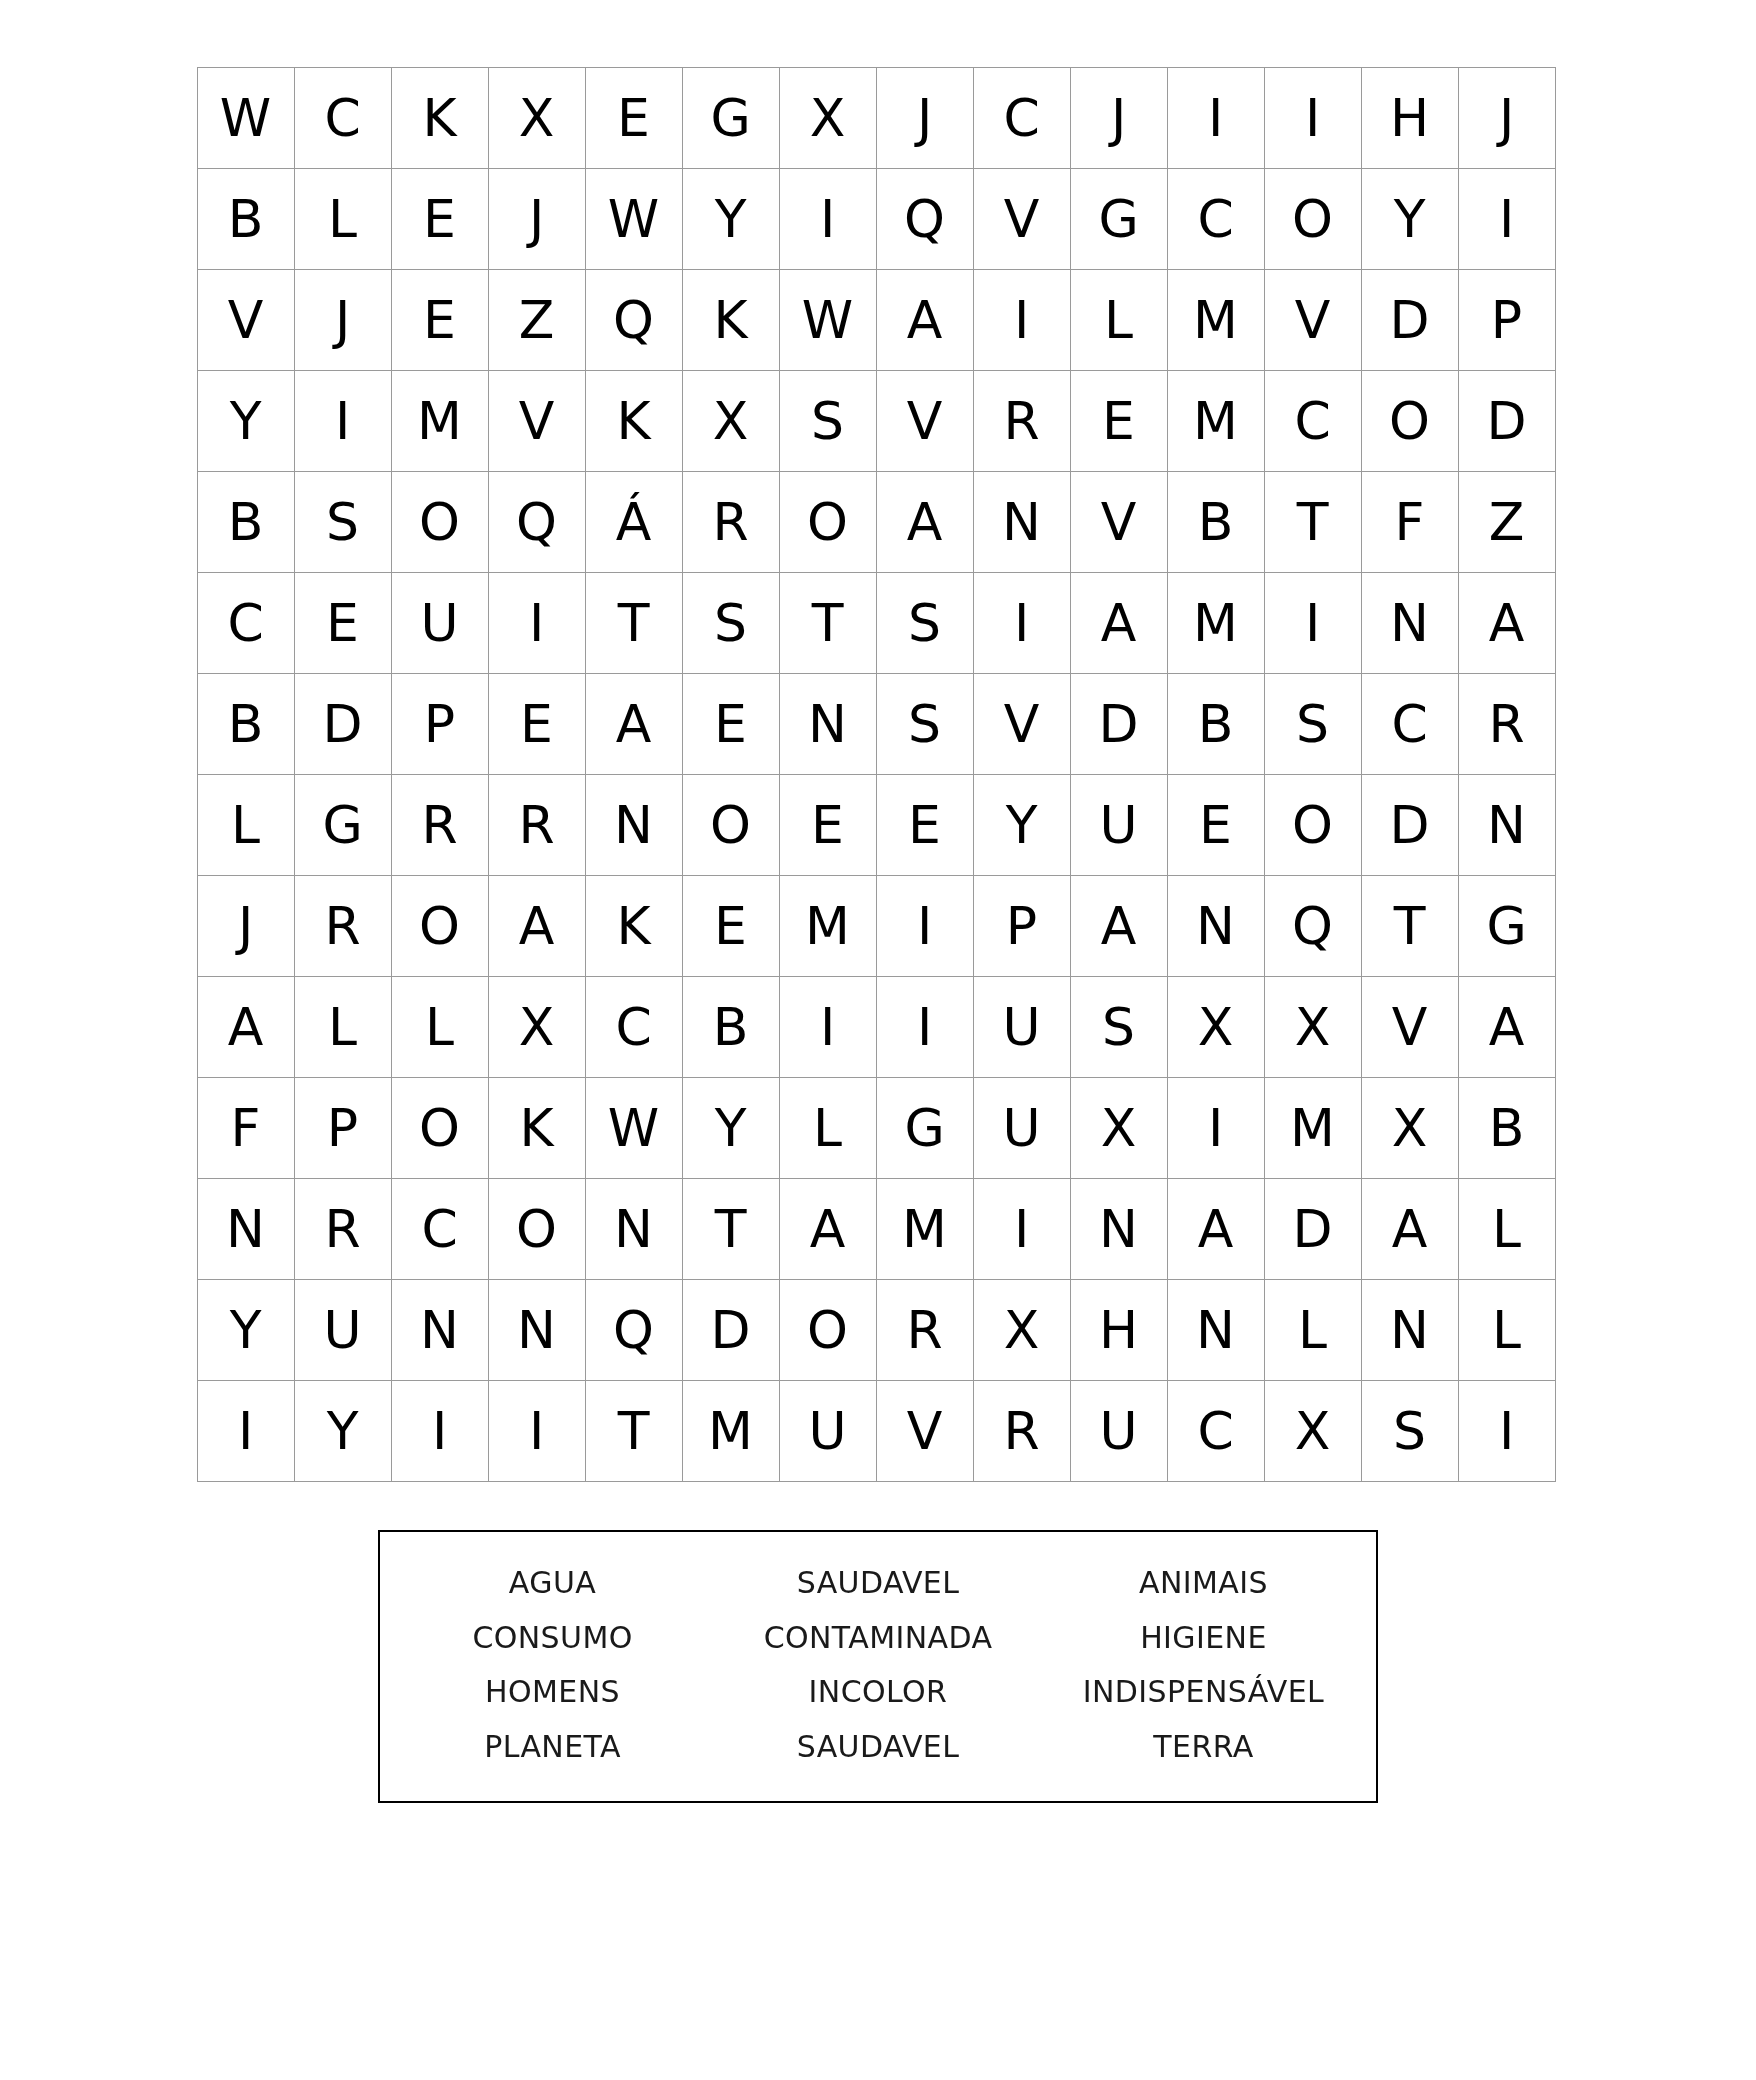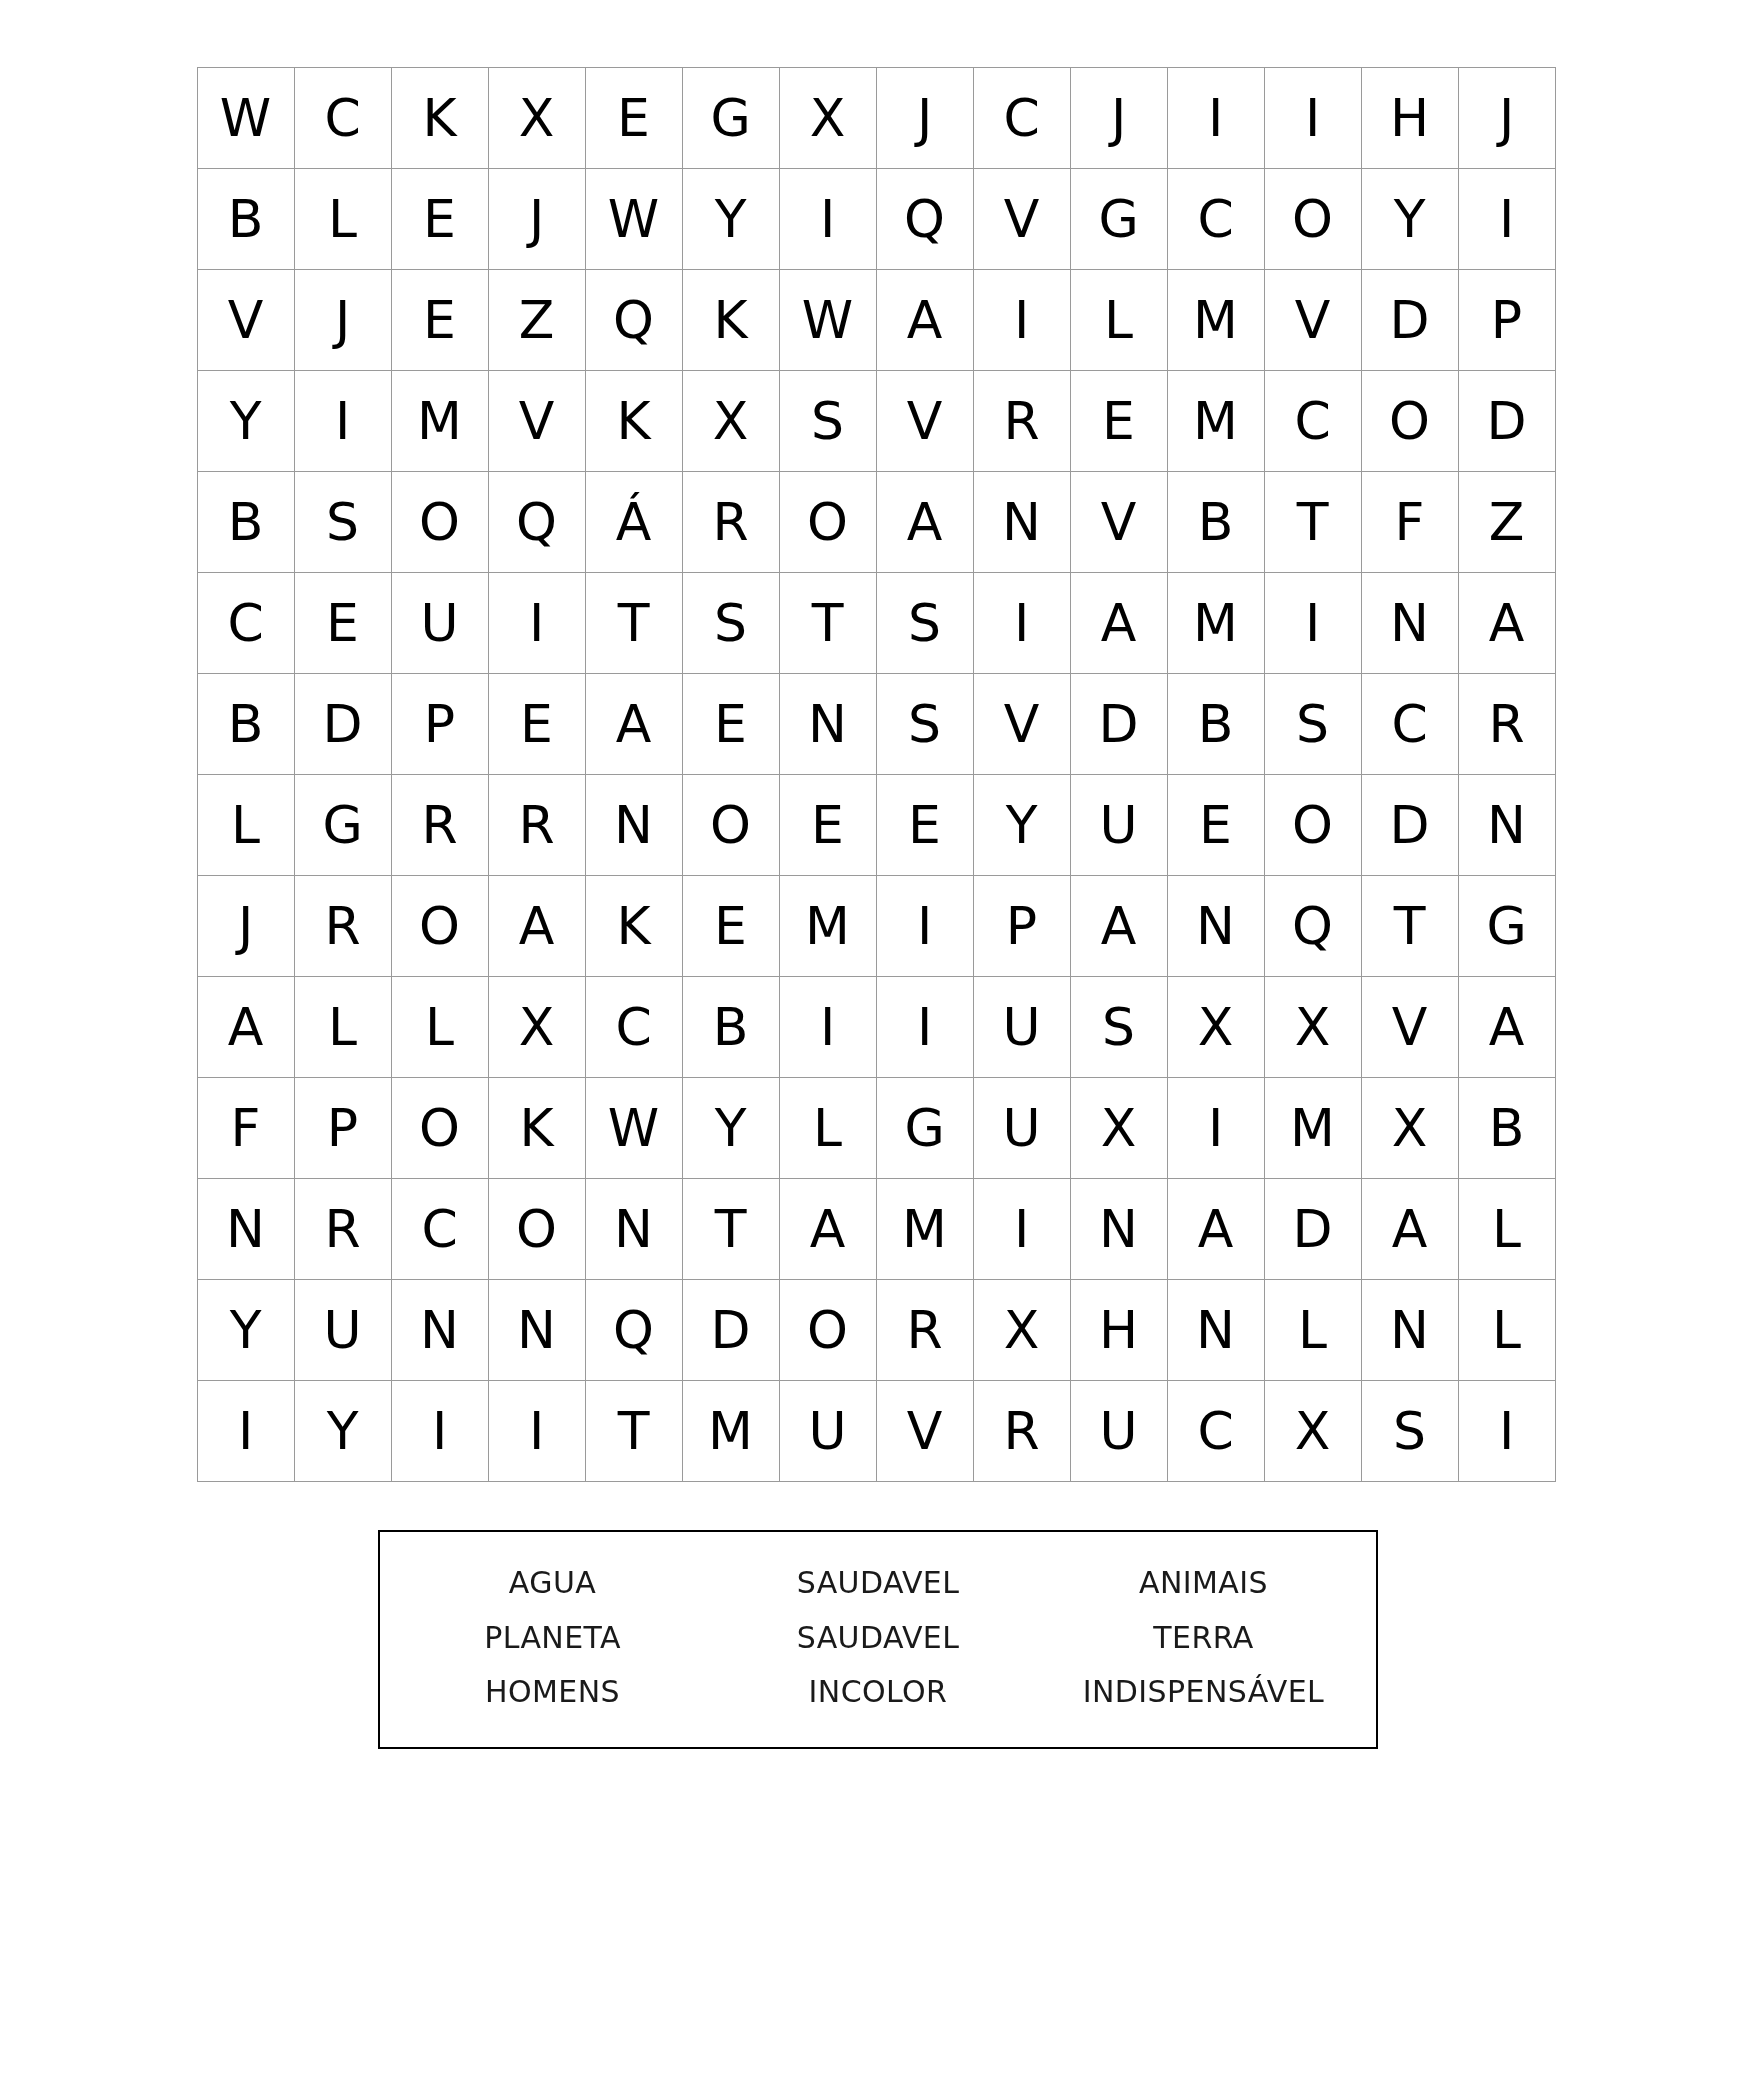--- a/index.html
+++ b/index.html
@@ -306,27 +306,32 @@
 
   <div class="words-box">
     <table class="words">
       <tbody>
         <tr>
           <td>AGUA</td>
           <td>SAUDAVEL</td>
           <td>ANIMAIS</td>
         </tr>
         <tr>
+          <td>CONSUMO</td>
+          <td>CONTAMINADA</td>
+          <td>HIGIENE</td>
+        </tr>
+        <tr>
+          <td>HOMENS</td>
+          <td>INCOLOR</td>
+          <td>INDISPENSÁVEL</td>
+        </tr>
+        <tr>
           <td>PLANETA</td>
           <td>SAUDAVEL</td>
           <td>TERRA</td>
         </tr>
-        <tr>
-          <td>HOMENS</td>
-          <td>INCOLOR</td>
-          <td>INDISPENSÁVEL</td>
-        </tr>
       </tbody>
     </table>
   </div>
 
 </div>
 
 
 </body></html>

